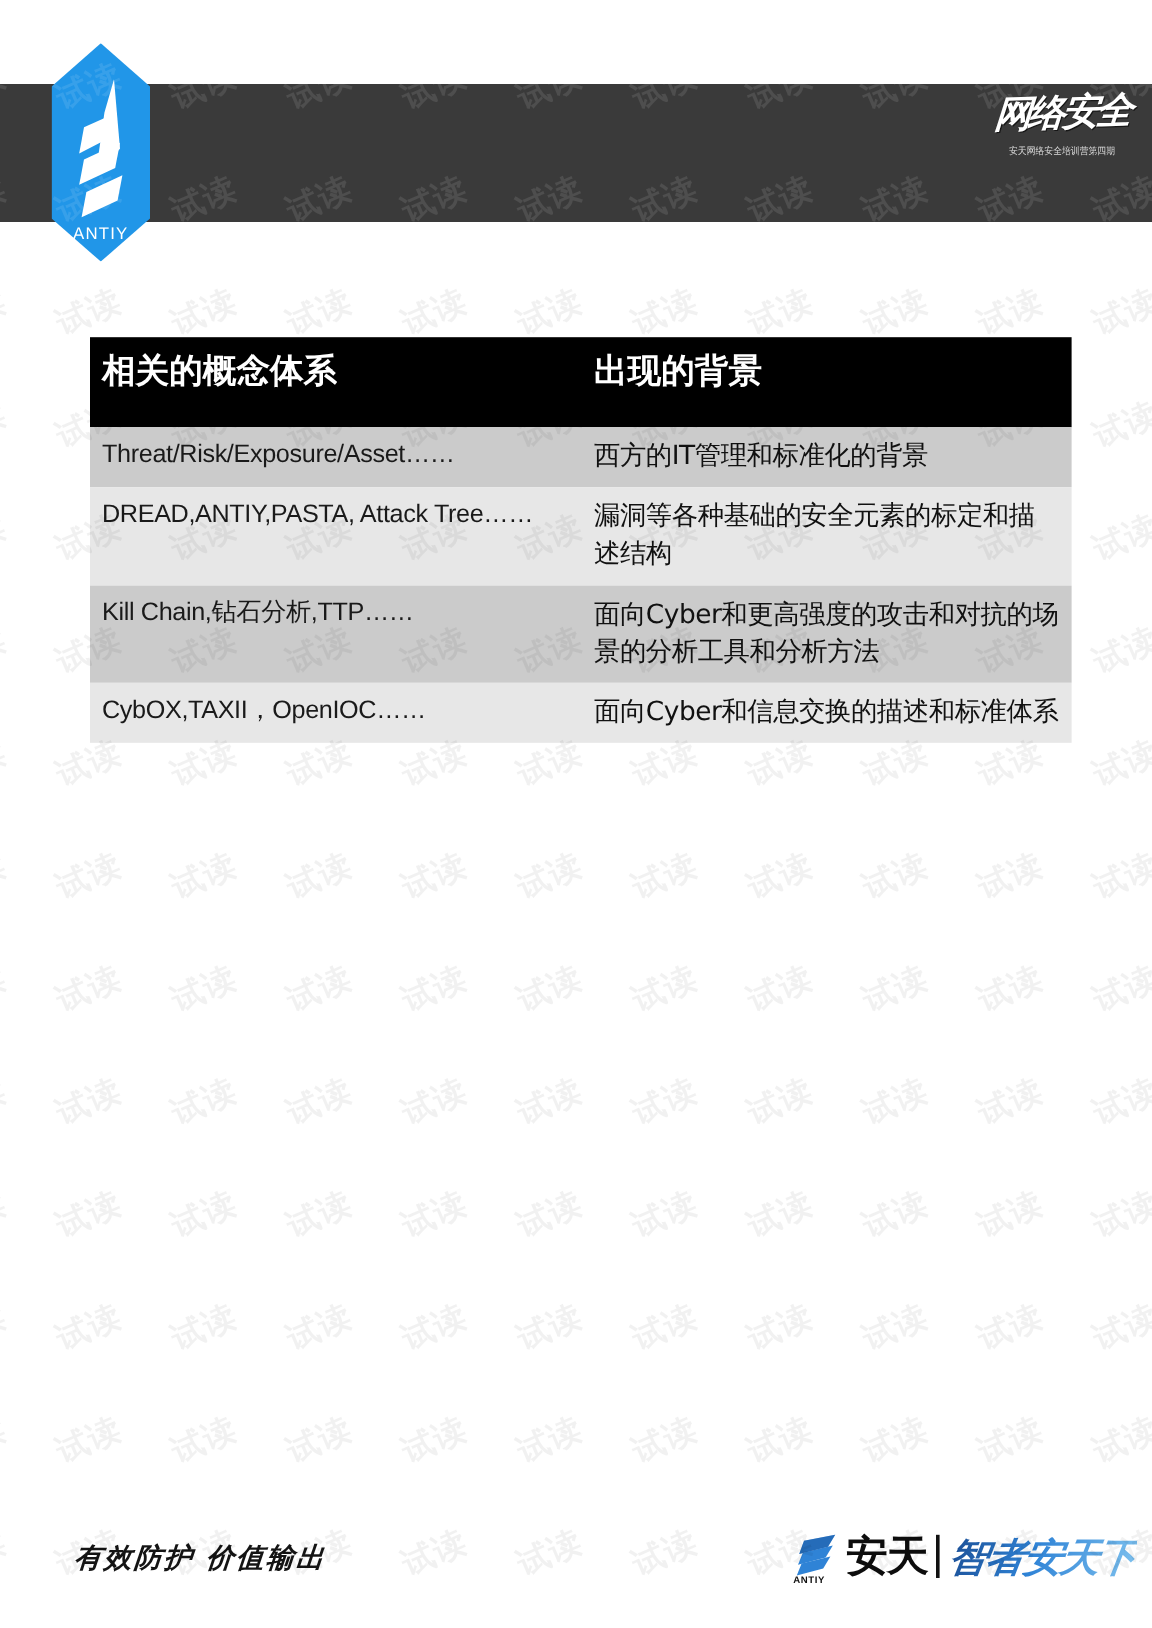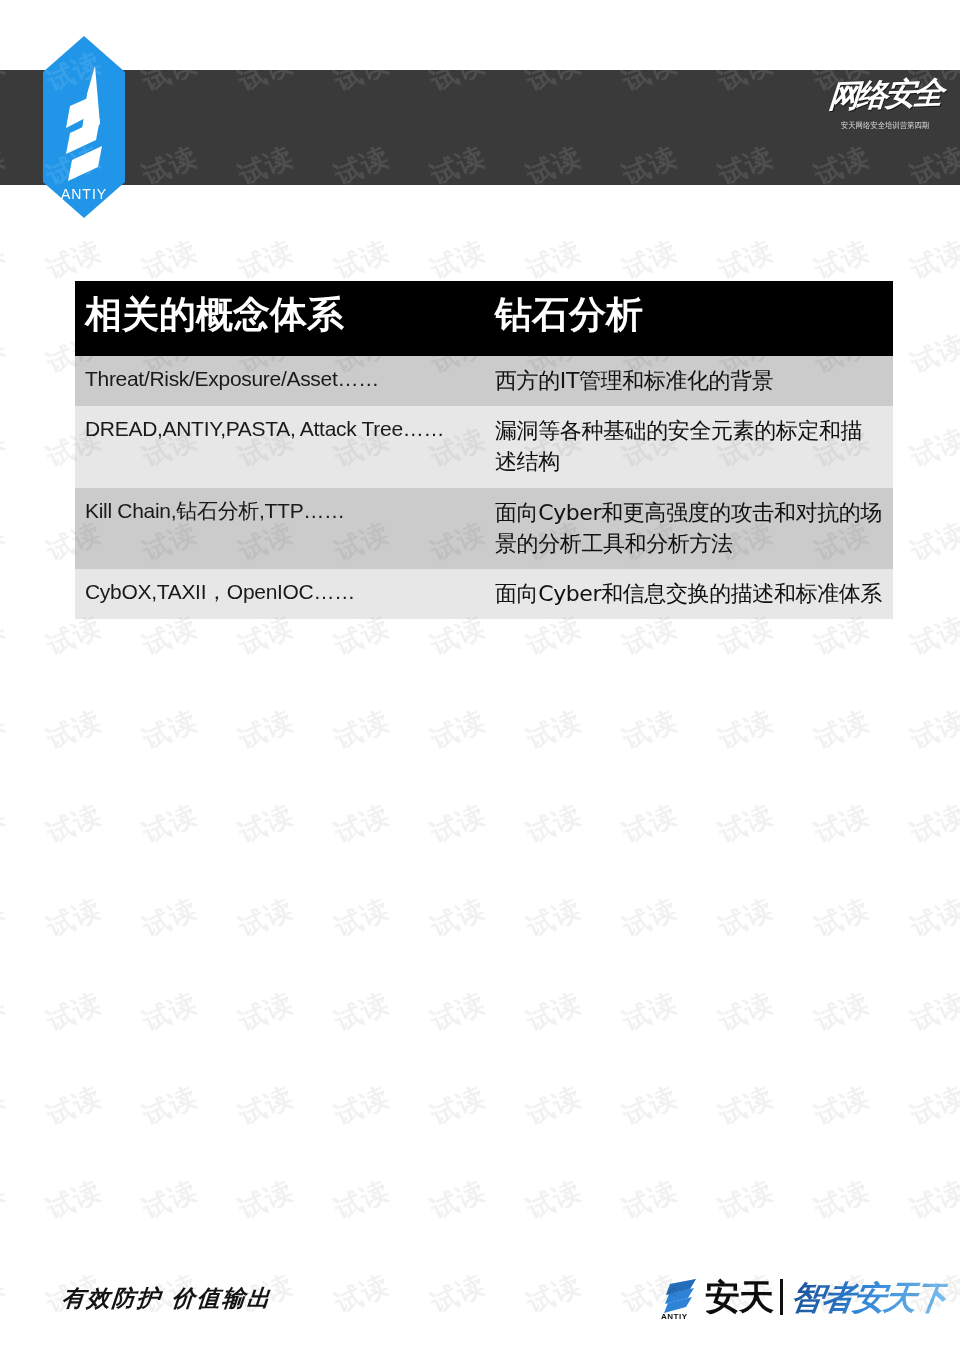--- a/index.html
+++ b/index.html
@@ -92,21 +92,21 @@
     vertical-align: top;
     padding: 9px 10px 10px 10px;
     border: none;
   }
   #concepts-table col.c1 { width: 410px; }
   #concepts-table col.c2 { width: 408px; }
 
   thead th {
     background: #000000;
     color: #ffffff;
-    font-size: 37px;
+    font-size: 28px;
     font-weight: 700;
     text-align: left;
     height: 56px;
     padding-top: 8px;
     padding-bottom: 6px;
     letter-spacing: 0px;
     font-family: "DejaVu Sans", sans-serif;
   }
   thead th.col-divider {
     border-left: 1px solid #888888;
@@ -221,21 +221,21 @@
 </div>
 
 <table id="concepts-table">
   <colgroup>
     <col class="c1">
     <col class="c2">
   </colgroup>
   <thead>
     <tr>
       <th>相关的概念体系</th>
-      <th class="col-divider">钻石分析</th>
+      <th class="col-divider">出现的背景</th>
     </tr>
   </thead>
   <tbody>
     <tr class="row-dark">
       <td class="concept">Threat/Risk/Exposure/Asset……</td>
       <td class="background">西方的IT管理和标准化的背景</td>
     </tr>
     <tr class="row-light">
       <td class="concept">DREAD,ANTIY,PASTA, Attack Tree……</td>
       <td class="background">漏洞等各种基础的安全元素的标定和描述结构</td>

